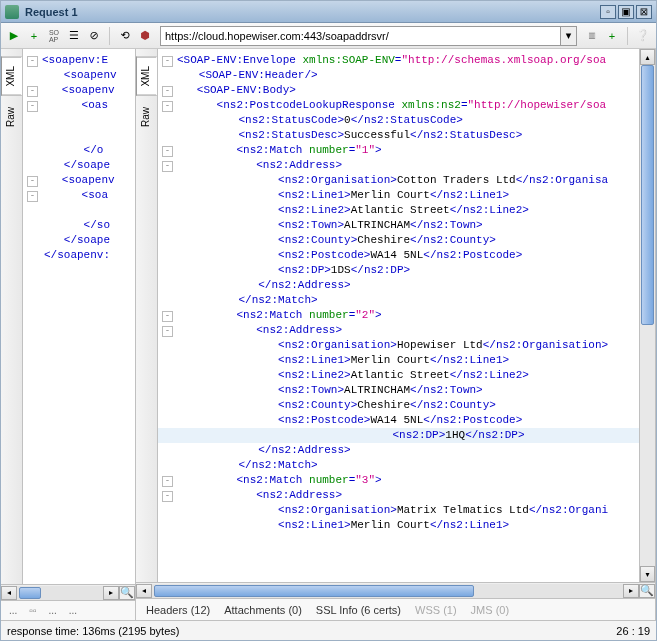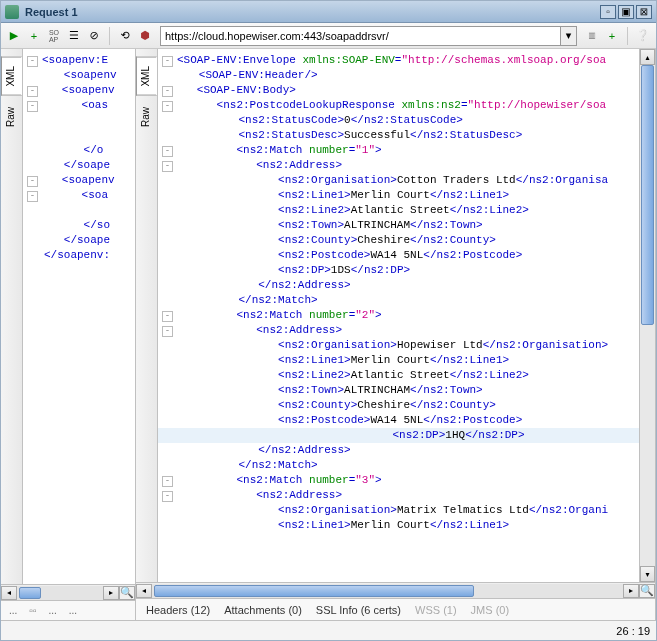--- a/index.html
+++ b/index.html
@@ -132,15 +132,16 @@
         <span class="tab">Headers (12)</span>
         <span class="tab">Attachments (0)</span>
         <span class="tab">SSL Info (6 certs)</span>
         <span class="tab dim">WSS (1)</span>
         <span class="tab dim">JMS (0)</span>
       </div>
     </div>
   </div>
 
   <div class="statusbar">
+    <span>response time: 136ms (2195 bytes)</span>
     <span class="loc">26 : 19</span>
   </div>
 </div>
 
 </body></html>

